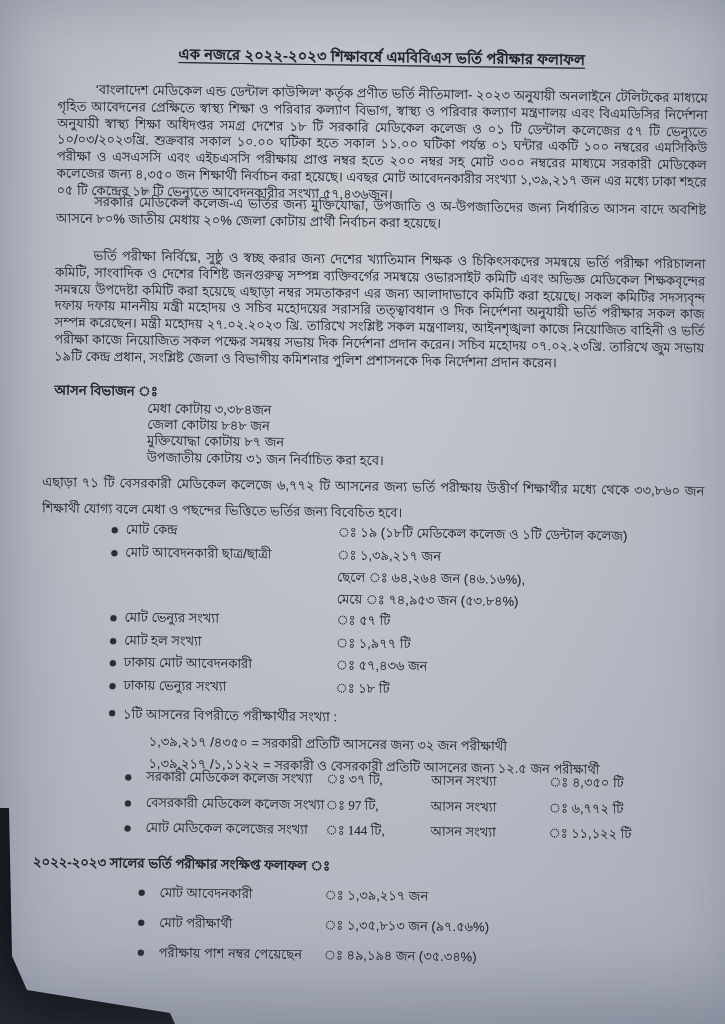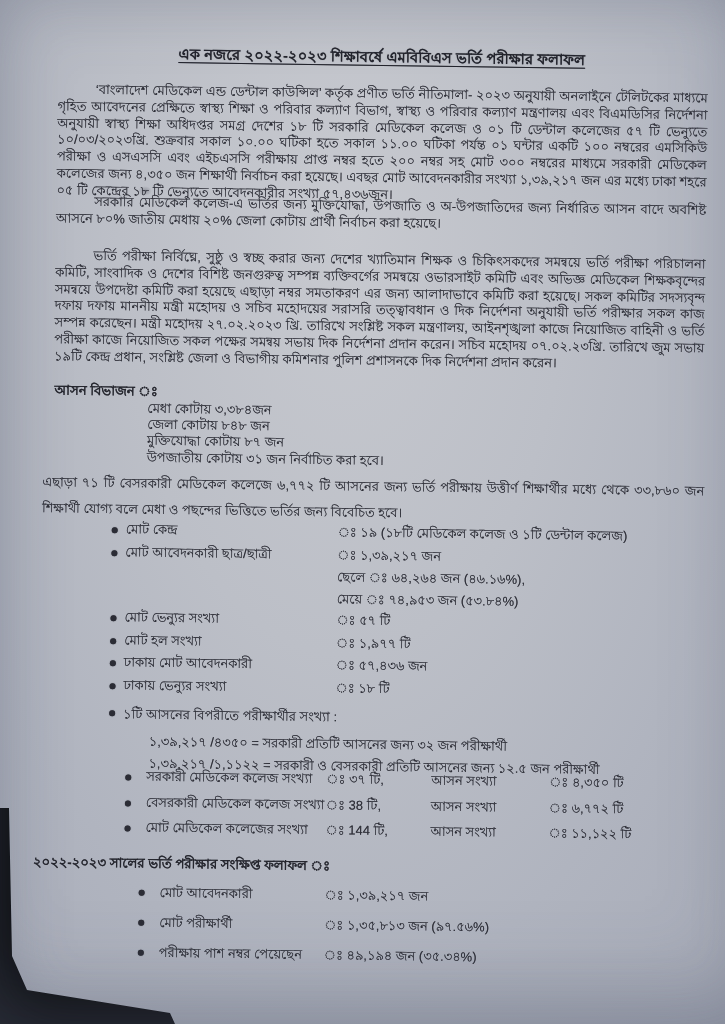--- a/index.html
+++ b/index.html
@@ -45,21 +45,21 @@
   }
   .stat-value{flex:1;}
   .stat-sub{margin-left:226px;margin-bottom:5px;line-height:16.5px;}
   .perseat{top:708px;left:112px;width:590px;font-size:13px;}
   .perseat-head{position:relative;padding-left:14px;font-size:13px;}
   .perseat-lines{margin-left:40px;margin-top:5px;line-height:21.5px;}
   .colleges{top:772px;left:122px;width:585px;font-size:13px;}
   .college-row{display:flex;margin-bottom:9px;line-height:16.5px;}
   .c-label{width:208px;padding-left:28px;position:relative;box-sizing:border-box;}
   .c-label.bullet::before{left:7px;}
-  .c-count{width:105px;}
+  .c-count{width:105px;font-family:Liberation Serif, serif;}
   .c-seatlabel{width:118px;}
   .c-seats{flex:1;}
   .summary-head{top:857px;left:38px;}
   .summary{top:888px;left:140px;width:560px;font-size:13px;}
   .sum-row{display:flex;margin-bottom:13.5px;line-height:16.5px;}
   .sum-label{width:190px;padding-left:25px;position:relative;box-sizing:border-box;}
   .sum-label.bullet::before{left:4px;top:5px;}
   .sum-value{flex:1;}
   
   .artifact-bl{
@@ -138,21 +138,21 @@
 
     <div class="abs colleges ink">
       <div class="college-row">
         <span class="c-label bullet">সরকারী মেডিকেল কলেজ সংখ্যা</span>
         <span class="c-count">ঃ ৩৭ টি,</span>
         <span class="c-seatlabel">আসন সংখ্যা</span>
         <span class="c-seats">ঃ ৪,৩৫০ টি</span>
       </div>
       <div class="college-row">
         <span class="c-label bullet">বেসরকারী মেডিকেল কলেজ সংখ্যা</span>
-        <span class="c-count">ঃ 38 টি,</span>
+        <span class="c-count">ঃ 97 টি,</span>
         <span class="c-seatlabel">আসন সংখ্যা</span>
         <span class="c-seats">ঃ ৬,৭৭২ টি</span>
       </div>
       <div class="college-row">
         <span class="c-label bullet">মোট মেডিকেল কলেজের সংখ্যা</span>
         <span class="c-count">ঃ 144 টি,</span>
         <span class="c-seatlabel">আসন সংখ্যা</span>
         <span class="c-seats">ঃ ১১,১২২ টি</span>
       </div>
     </div>

